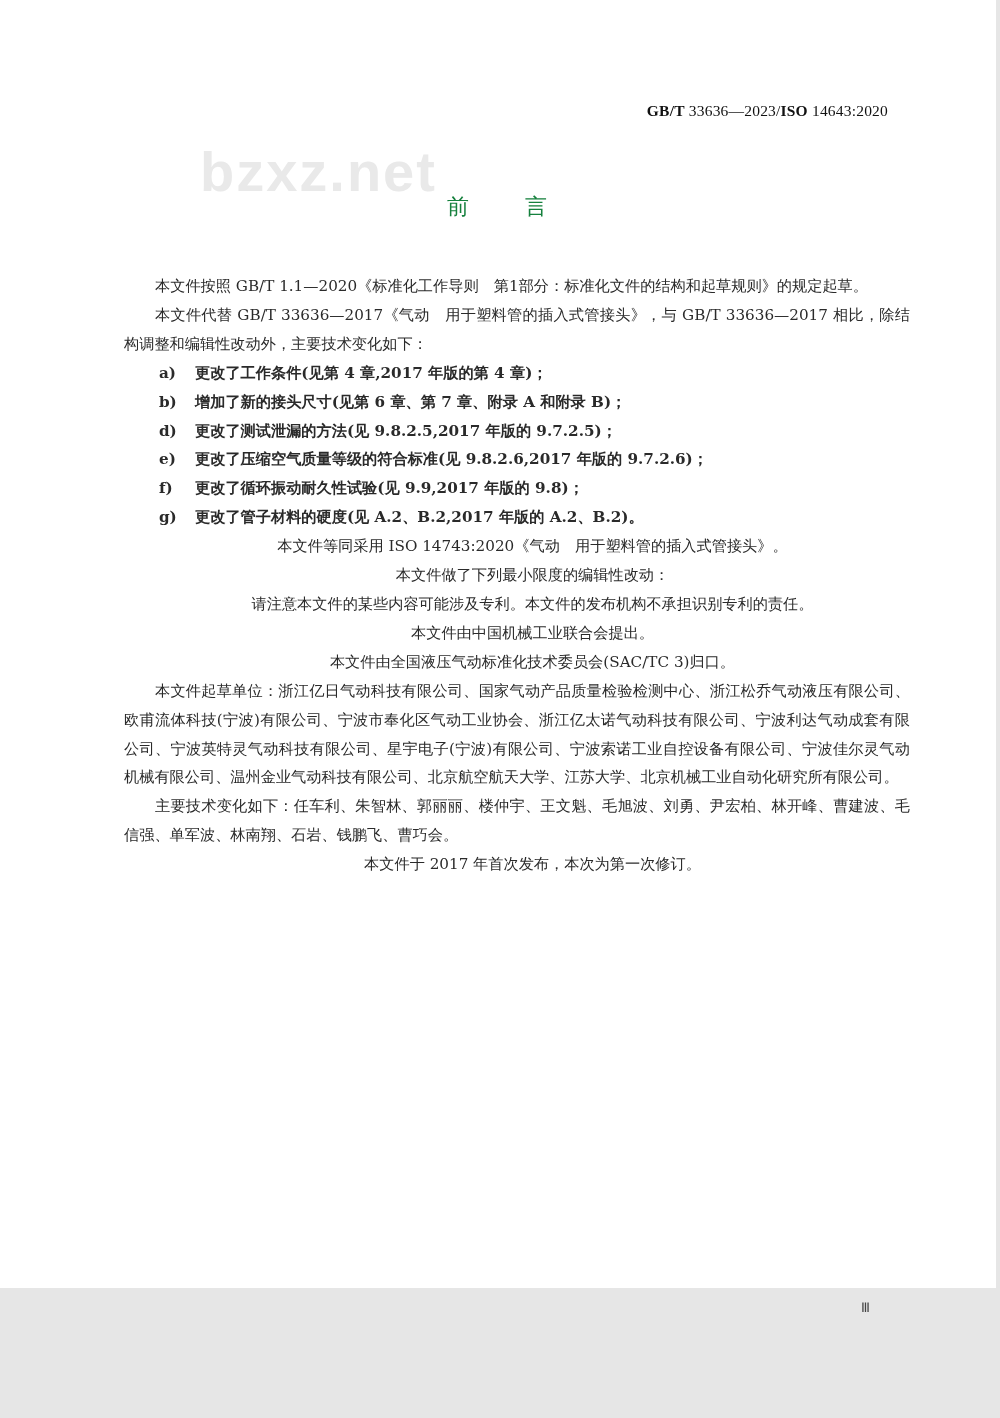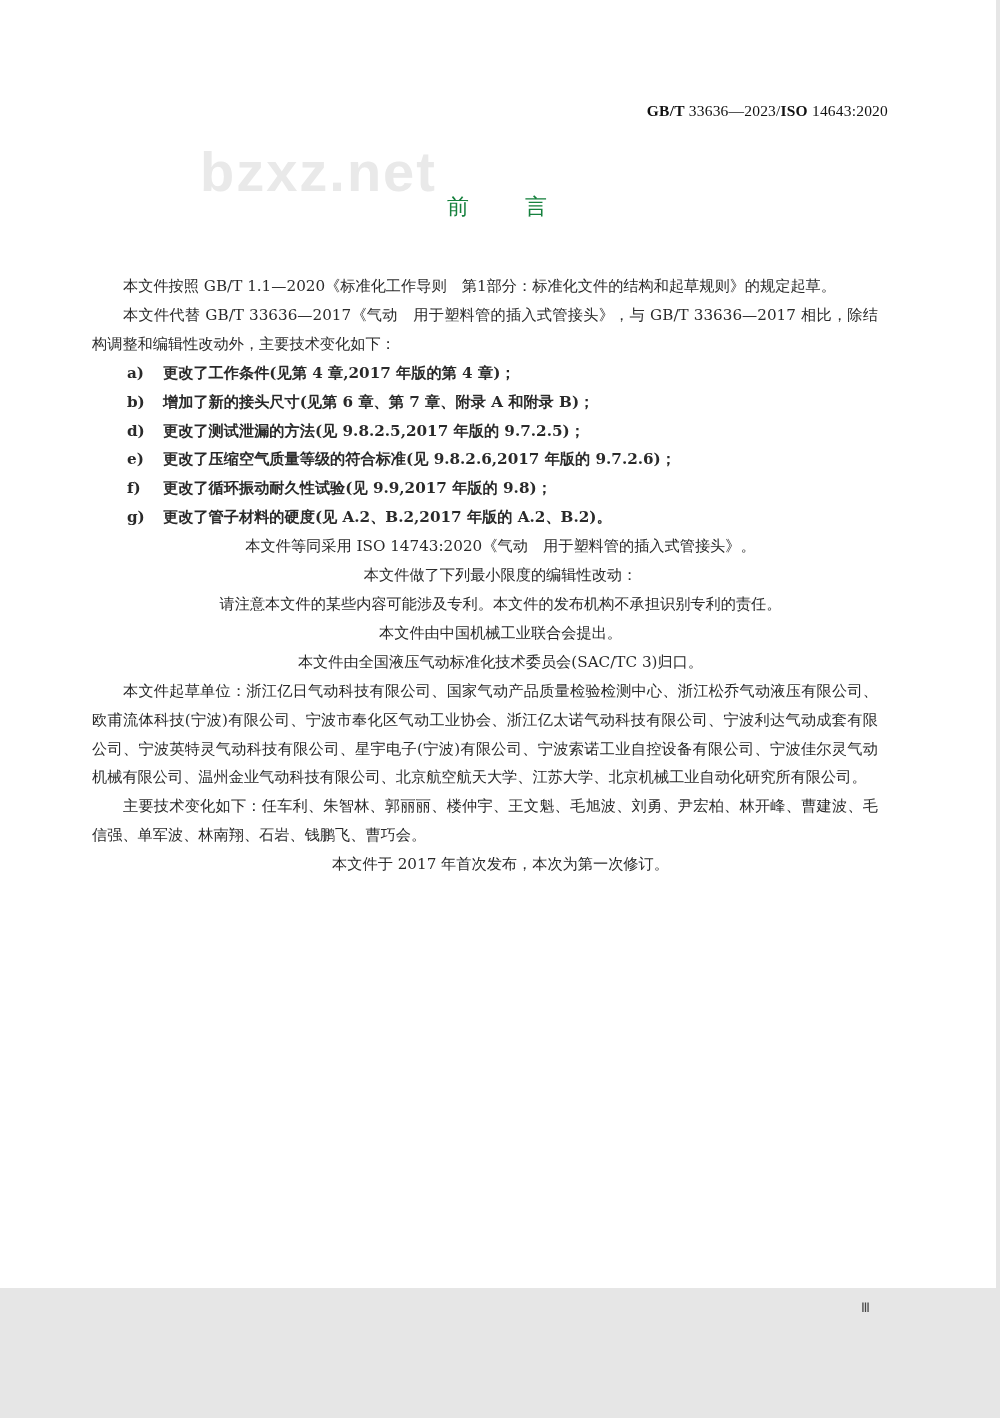--- a/index.html
+++ b/index.html
@@ -24,21 +24,21 @@
       font-family: "Liberation Sans", "DejaVu Sans", sans-serif;
       font-weight: bold; font-size: 56px; line-height: 84px;
       color: #e9e9e9; letter-spacing: 2px;
     }
     .title {
       position: absolute; left: 447px; top: 192px;
       font-family: "DejaVu Sans", sans-serif; font-size: 22px; color: #15803d;
       letter-spacing: 56px; white-space: nowrap;
     }
     .body {
-      position: absolute; left: 92px; top: 272px; width: 786px;
+      position: absolute; left: 124px; top: 272px; width: 786px;
       font-size: 15.2px; line-height: 28.9px; color: #2a2a2a;
     }
     .p { text-indent: 31px; text-align: justify; text-align-last: left; margin: 0; }
     .li { padding-left: 35px; margin: 0; white-space: nowrap; font-weight: bold; }
     .li .mk { display: inline-block; width: 36px; }
     .plain { padding-left: 31px; margin: 0; text-align: center; }
     .page-num {
       position: absolute; left: 861px; top: 1300px;
       font-family: "Liberation Serif", serif; font-size: 13px; color: #444;
     }

